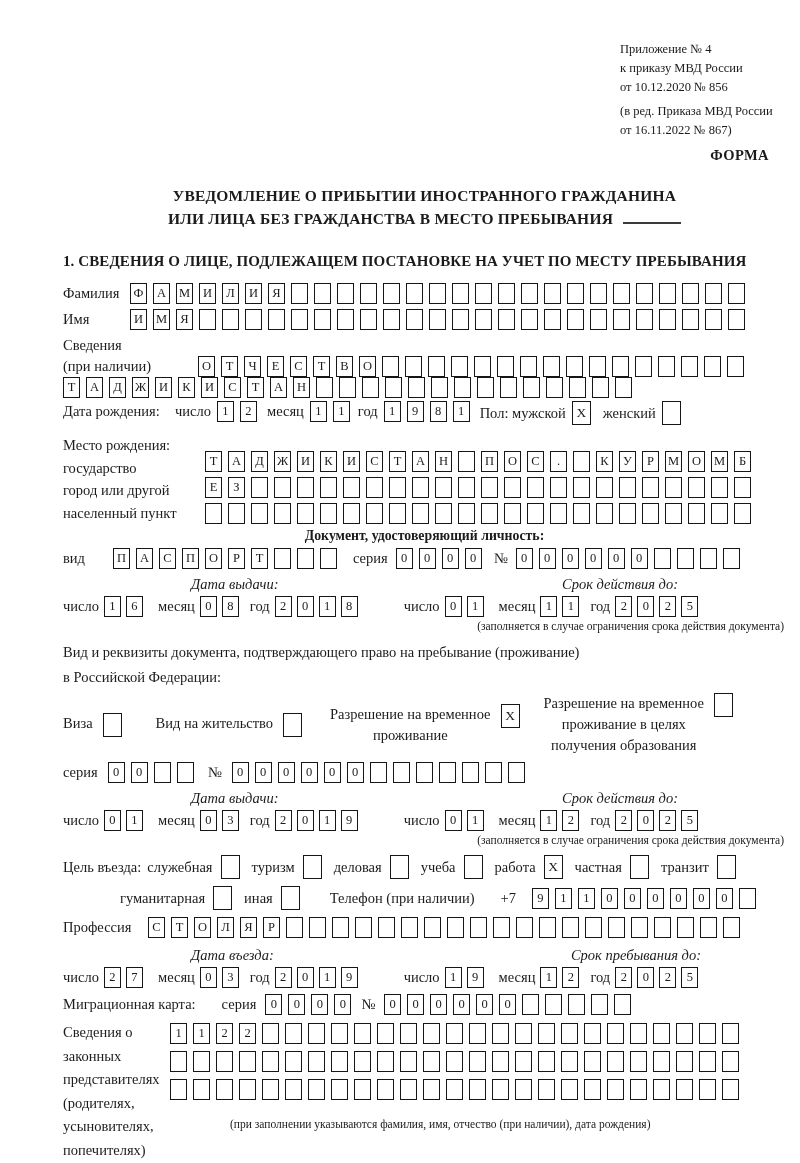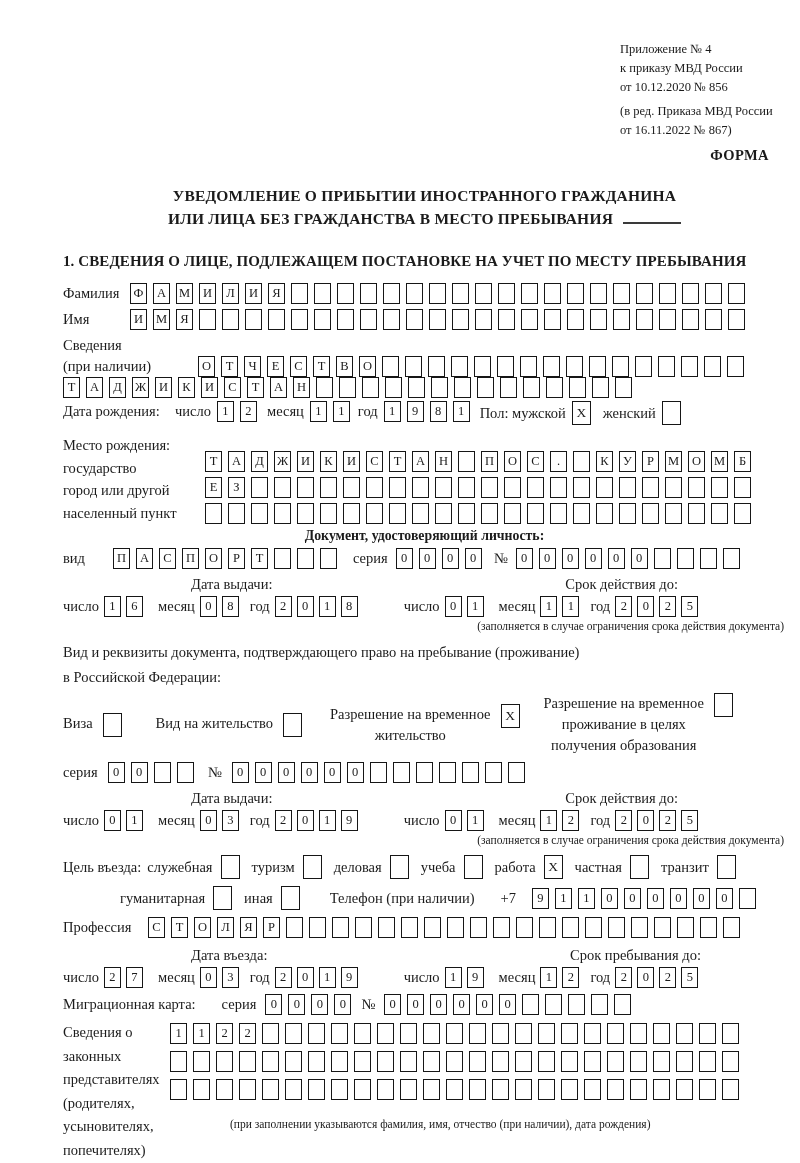--- a/index.html
+++ b/index.html
@@ -22,21 +22,21 @@
   .cells{display:flex;gap:6px;flex:none;}
   .cell{width:15px;height:19px;border:1.5px solid #161616;display:flex;align-items:center;
         justify-content:center;font-size:12.5px;flex:none;background:#fff;}
   .cb{width:17px;height:22px;font-size:13.5px;}
   .rows-col{display:flex;flex-direction:column;gap:5px;}
   .rows-col.g7{gap:7px;}
   
   .ig{display:flex;align-items:center;gap:6px;font-size:14.5px;flex:none;}
   
   .dblock{margin-top:6px;}
-  .dhead{display:flex;font-size:14.5px;line-height:19px;}
+  .dhead{display:flex;font-size:14.5px;line-height:19px;font-style:italic;}
   .dh1{margin-left:128px;}
   .dh2{margin-left:auto;margin-right:108px;}
   .drow{display:flex;align-items:center;margin-top:2px;}
   .dg{display:flex;align-items:center;gap:5px;font-size:14.5px;}
   .dg .cells{gap:5px;}
   .dg2{margin-left:46px;}
   .hint{font-size:11.5px;text-align:right;margin-top:3px;margin-right:2px;}
   
   .intro{font-size:14.5px;line-height:25px;margin-top:8px;}
   .opts{display:flex;align-items:center;margin-top:3px;}
@@ -431,21 +431,21 @@
     </span>
     <span class="opt" style="margin-left:34px;">
       <span class="optlbl">Вид на жительство</span>
       <span class="cells">
           <span class="cell cb"></span>
         </span>
     </span>
     <span class="opt" style="margin-left:28px;">
       <span class="optlbl ctr">
         <span>Разрешение на временное</span><br>
-        <span>жительство</span>
+        <span>проживание</span>
       </span>
       <span class="cells">
           <span class="cell cb">X</span>
         </span>
     </span>
     <span class="opt" style="margin-left:24px;">
       <span class="optlbl ctr">
         <span>Разрешение на временное</span><br>
         <span>проживание в целях</span><br>
         <span>получения образования</span>

